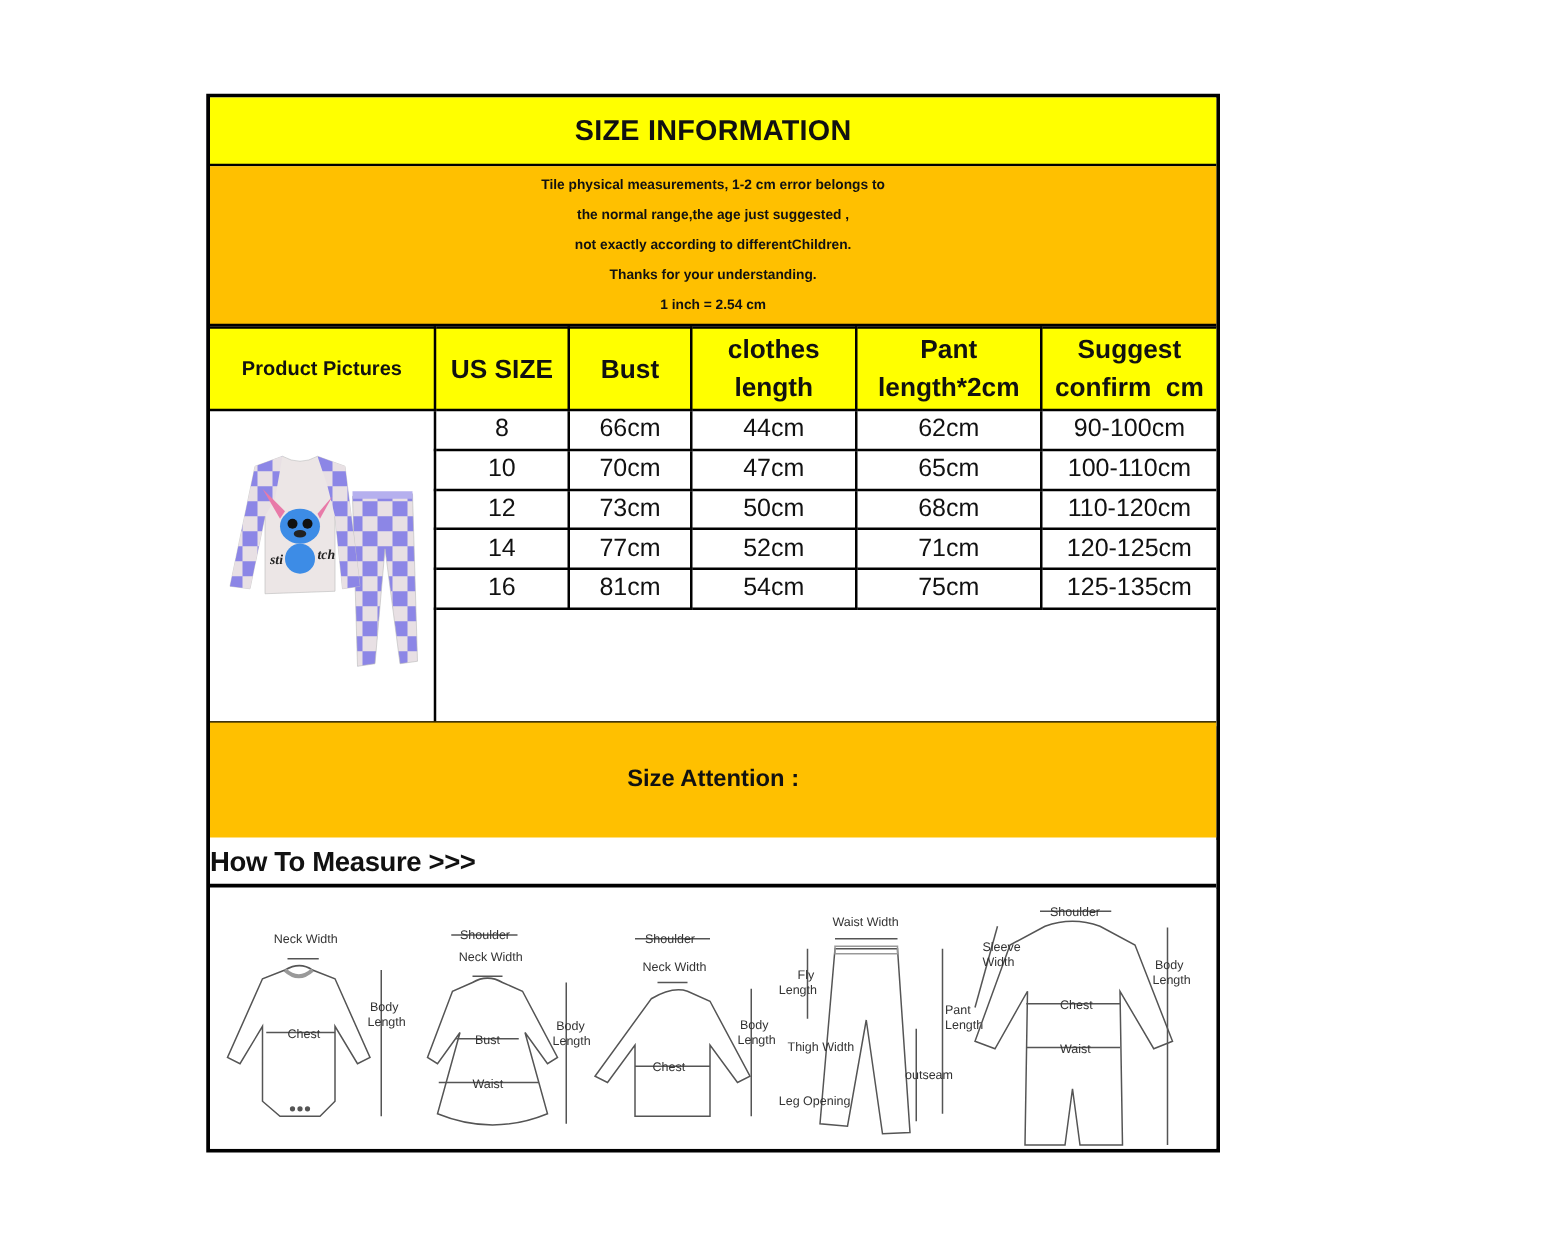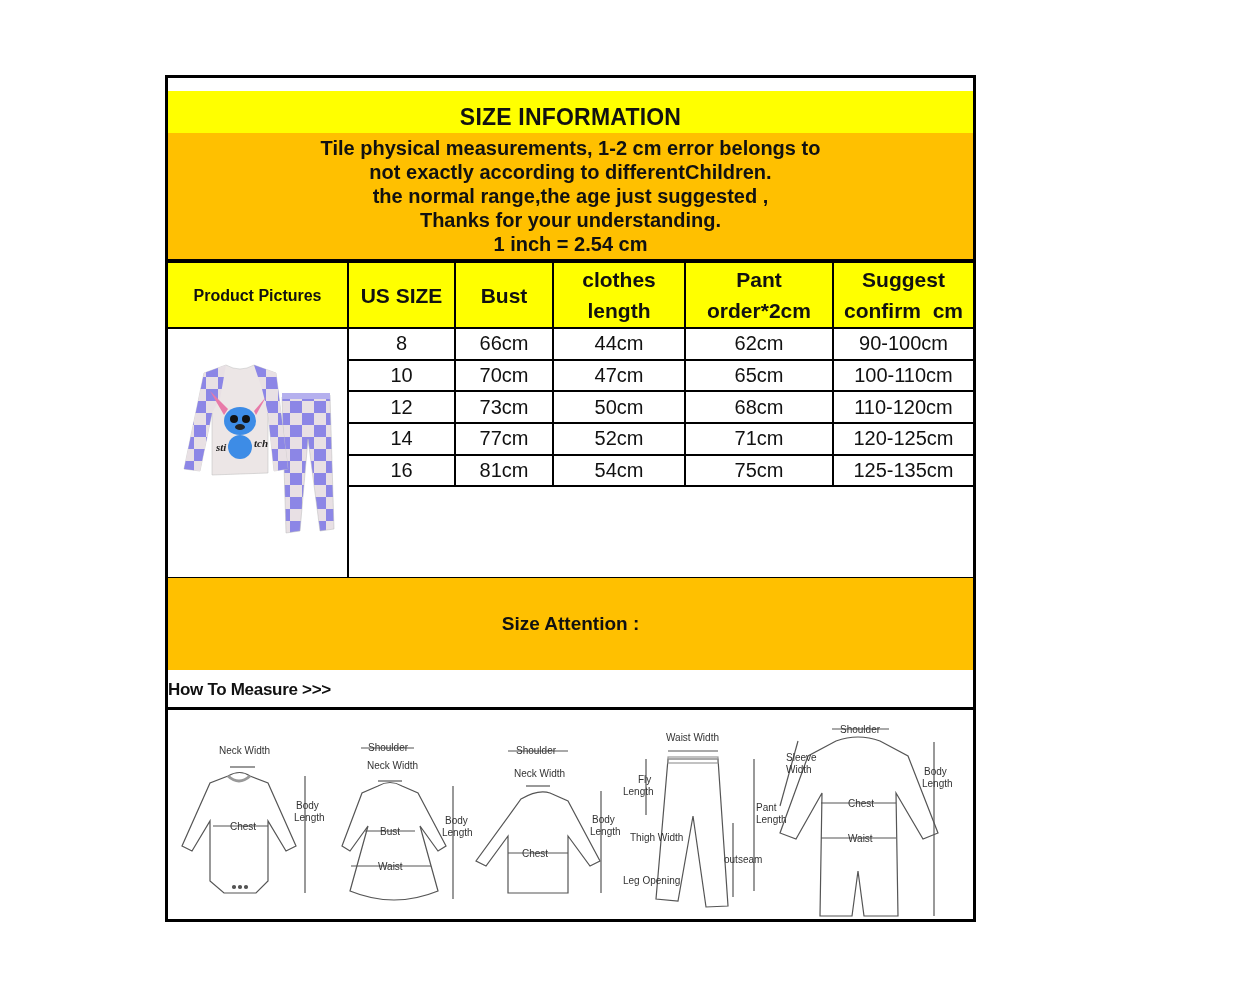--- a/index.html
+++ b/index.html
@@ -3,59 +3,59 @@
 <meta charset="utf-8">
 <style>
   html, body { margin: 0; padding: 0; background: #ffffff; }
   body { width: 1240px; height: 1000px; position: relative; overflow: hidden;
          font-family: "Liberation Sans", "DejaVu Sans", sans-serif; color: #111; }
   .sheet { position: absolute; left: 165px; top: 75px; width: 811px; height: 847px;
            border: 3px solid #000; box-sizing: border-box; background: #fff; }
   .title-band { position: absolute; left: 0; top: 0; width: 805px; height: 55px;
                 background: #ffff00; border-bottom: 2px solid #000; box-sizing: border-box;
                 display: flex; align-items: center; justify-content: center;
-                font-weight: bold; font-size: 23px; letter-spacing: 0.2px; margin-top: 13px; }
+                font-weight: bold; font-size: 23px; letter-spacing: 0.2px; }
   .note-band { position: absolute; left: 0; top: 55px; width: 805px; height: 128px;
                background: #ffc000; border-bottom: 2px solid #000; box-sizing: border-box;
                display: flex; flex-direction: column; align-items: center; justify-content: center;
-               font-weight: bold; font-size: 20px; line-height: 24px; }
+               font-weight: bold; font-size: 11px; line-height: 24px; }
   table.size-table { position: absolute; left: 0; top: 183px; border-collapse: collapse;
                      table-layout: fixed; }
   table.size-table th, table.size-table td { border: 2px solid #000; text-align: center;
                      padding: 0; box-sizing: border-box; }
   table.size-table th { background: #ffff00; font-weight: bold; font-size: 21px; height: 66px;
                         line-height: 31px; }
   table.size-table td { font-size: 20px; height: 31px; background: #fff; }
   table.size-table th:first-child { border-left: none; }
   table.size-table tr > :last-child { border-right: none; margin-left: 18px; }
   .pic-cell { vertical-align: middle; border-left: none !important; margin-top: 22px; }
   .empty-cell { height: 92px !important; border-bottom: none !important; }
   .attention-band { position: absolute; left: 0; top: 499px; width: 805px; height: 93px;
                     background: #ffc000; box-sizing: border-box;
                     display: flex; flex-direction: row; align-items: center; justify-content: center;
                     font-weight: bold; font-size: 19px; line-height: 28px; border-top: 1px solid #000; }
   .measure-head { position: absolute; left: 0; top: 594px; width: 805px; height: 38px;
                   background: #fff; border-bottom: 3px solid #000; box-sizing: border-box;
-                  display: flex; align-items: center; font-weight: bold; font-size: 17px;
+                  display: flex; align-items: center; font-weight: bold; font-size: 22px;
                   font-family: "Liberation Sans", sans-serif; letter-spacing: -0.3px; }
   .diagram-area { position: absolute; left: 0; top: 633px; width: 805px; height: 208px; background: #fff; }
   .diagram-area svg text { font-family: "Liberation Sans", sans-serif; font-size: 10px; fill: #333; }
 </style>
 </head>
 <body>
 
 <div class="sheet">
   <div class="title-band">
     <span>SIZE INFORMATION</span>
   </div>
 
   <div class="note-band">
     <div>Tile physical measurements, 1-2 cm error belongs to</div>
+    <div>the normal range,the age just suggested ,</div>
     <div>not exactly according to differentChildren.</div>
-    <div>the normal range,the age just suggested ,</div>
     <div>Thanks for your understanding.</div>
     <div>1 inch = 2.54 cm</div>
   </div>
 
   <table class="size-table">
     <colgroup>
       <col style="width:180px">
         <col style="width:107px">
         <col style="width:98px">
       <col style="width:132px">
@@ -66,21 +66,21 @@
       <tr>
         <th style="font-size:16px">Product Pictures</th>
         <th>US SIZE</th>
         <th>Bust</th>
         <th>
           <div>clothes</div>
           <div>length</div>
         </th>
         <th>
           <div>Pant</div>
-          <div>order*2cm</div>
+          <div>length*2cm</div>
         </th>
         <th>
           <div>Suggest</div>
           <div style="white-space:pre">confirm  cm</div>
         </th>
       </tr>
     </thead>
     <tbody>
       <tr>
         <td class="pic-cell" rowspan="6">

